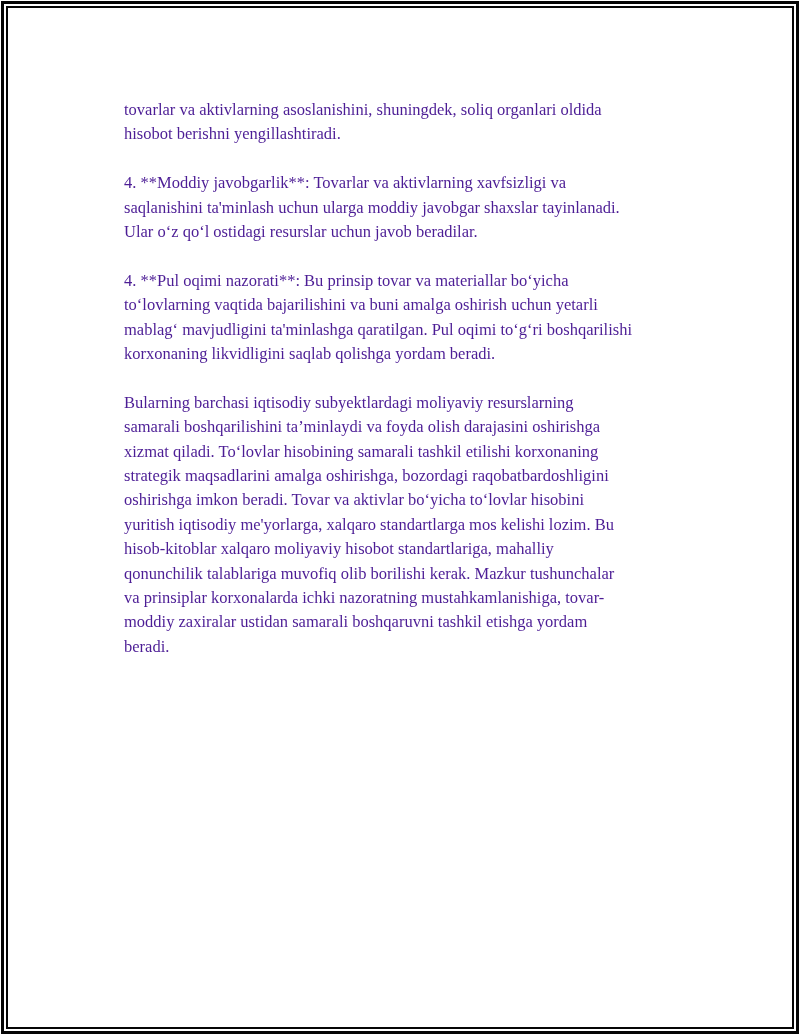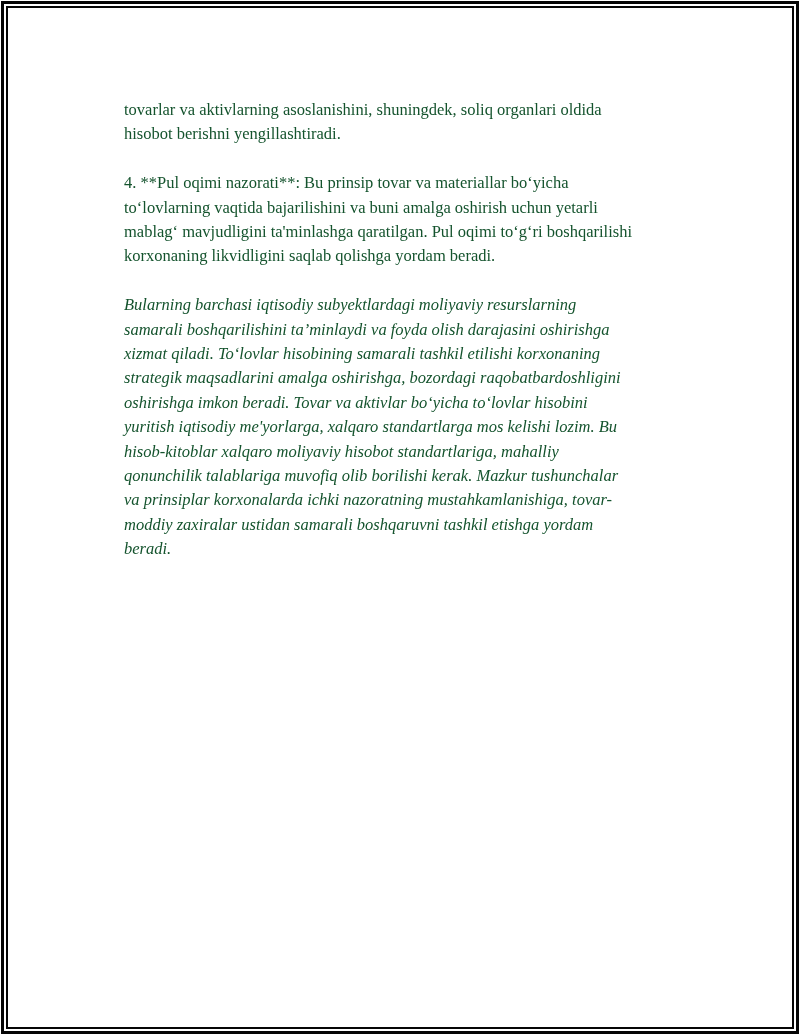--- a/index.html
+++ b/index.html
@@ -24,42 +24,44 @@
     position: absolute;
     inset: 2px;
     border: 2px solid #050505;
     background: #ffffff;
   }
   .doc-text {
     position: absolute;
     left: 116px;
     right: 116px;
     top: 90px;
-    color: #14532d;
+    color: #4c1d95;
     font-size: 16.5px;
     line-height: 24.4px;
     text-align: left;
   }
   .doc-text p {
     margin: 0 0 24.4px 0;
     white-space: pre-line;
   }
   .doc-text p:last-child {
     margin-bottom: 12px;
-    font-style: italic;
   }
 </style>
 </head>
 <body>
 
 <div class="page-frame">
   <div class="page-frame-inner">
     <div class="doc-text">
       <p>tovarlar va aktivlarning asoslanishini, shuningdek, soliq organlari oldida
 hisobot berishni yengillashtiradi.</p>
+      <p>4. **Moddiy javobgarlik**: Tovarlar va aktivlarning xavfsizligi va
+saqlanishini ta'minlash uchun ularga moddiy javobgar shaxslar tayinlanadi.
+Ular o‘z qo‘l ostidagi resurslar uchun javob beradilar.</p>
       <p>4. **Pul oqimi nazorati**: Bu prinsip tovar va materiallar bo‘yicha
 to‘lovlarning vaqtida bajarilishini va buni amalga oshirish uchun yetarli
 mablag‘ mavjudligini ta'minlashga qaratilgan. Pul oqimi to‘g‘ri boshqarilishi
 korxonaning likvidligini saqlab qolishga yordam beradi.</p>
       <p>Bularning barchasi iqtisodiy subyektlardagi moliyaviy resurslarning
 samarali boshqarilishini ta’minlaydi va foyda olish darajasini oshirishga
 xizmat qiladi. To‘lovlar hisobining samarali tashkil etilishi korxonaning
 strategik maqsadlarini amalga oshirishga, bozordagi raqobatbardoshligini
 oshirishga imkon beradi. Tovar va aktivlar bo‘yicha to‘lovlar hisobini
 yuritish iqtisodiy me'yorlarga, xalqaro standartlarga mos kelishi lozim. Bu

